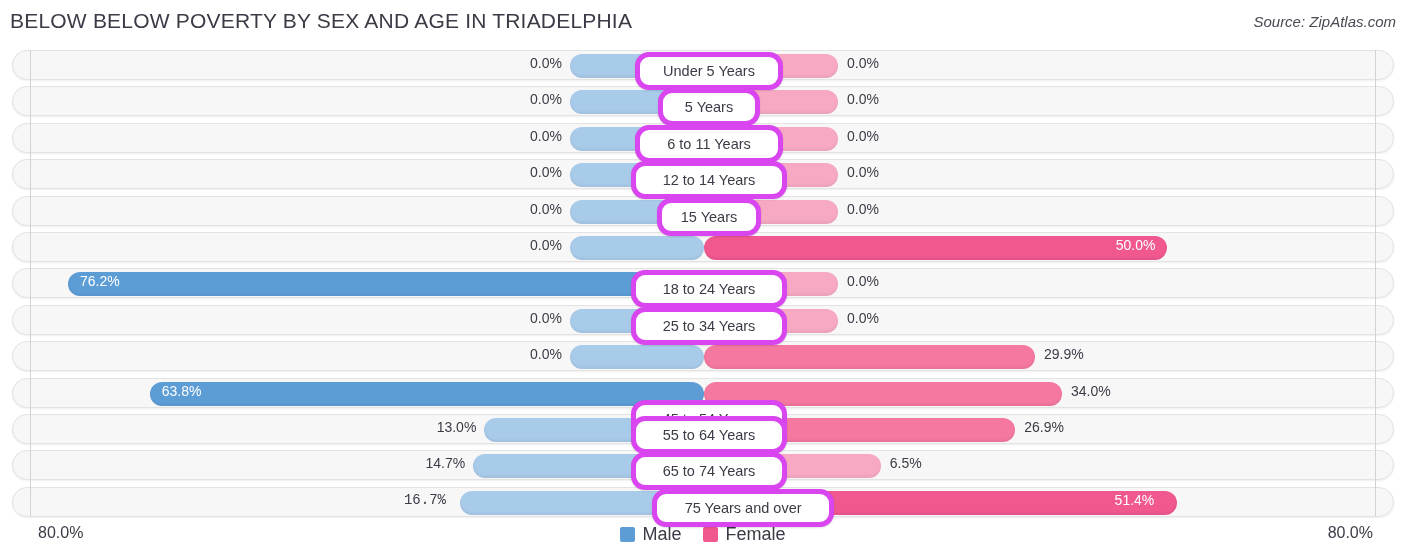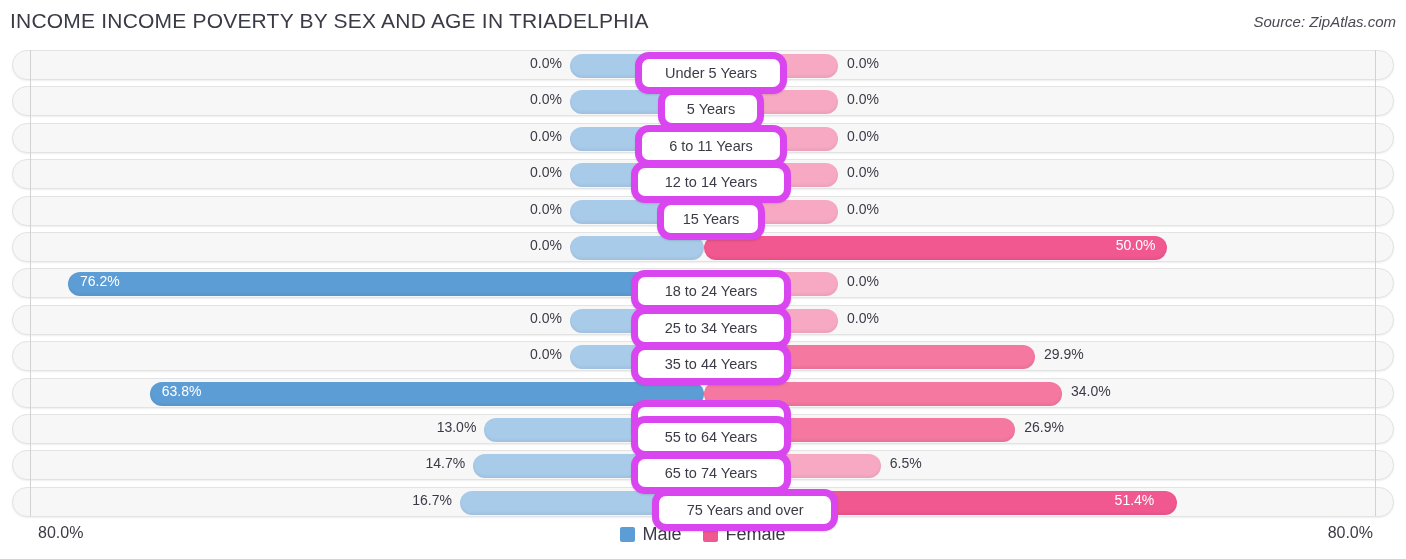--- a/index.html
+++ b/index.html
@@ -68,21 +68,21 @@
 
   .vlabel{
     position:absolute;top:0;height:24px;line-height:24px;
     font-size:14px;color:#3b3b47;white-space:nowrap;
   }
   .vlabel.inside{color:#ffffff;}
 
   .cat-pill{
     position:absolute;top:1px;height:28px;line-height:28px;
     background:#ffffff;
-    border:7px solid #d946ef;
+    border:5px solid #d946ef;
     border-radius:14px;
     font-size:14.5px;color:#3b3b47;
     text-align:center;white-space:nowrap;
     box-shadow:0 1px 2px rgba(0,0,0,.12);
     z-index:4;
   }
   
   .footer{
     position:absolute;left:0;top:518px;width:1406px;height:41px;
   }
@@ -96,21 +96,21 @@
     display:flex;justify-content:center;align-items:center;gap:22px;
   }
   .legend-item{display:flex;align-items:center;gap:7px;}
   .legend-swatch{width:15px;height:15px;border-radius:2px;display:block;}
   .legend-label{font-size:18px;color:#3b3b47;white-space:nowrap;}
 </style>
 </head>
 <body>
 
 <div class="header">
-  <div class="title">INCOME INCOME POVERTY BY SEX AND AGE IN TRIADELPHIA</div>
+  <div class="title">BELOW BELOW POVERTY BY SEX AND AGE IN TRIADELPHIA</div>
   <div class="source">Source: ZipAtlas.com</div>
 </div>
 
 <div class="chart" id="chart">
   <div class="axis-line axis-left"></div>
   <div class="axis-line axis-right"></div>
 <div class="row" style="top: 0px;">
       <div class="row-inner">
         <div class="bar bar-male" style="left: 557px; width: 134px;"></div>
         <div class="vlabel" style="left: 495px; width: 54px; text-align: right;">0.0%</div>
@@ -180,21 +180,20 @@
         <div class="vlabel" style="left: 834px;">0.0%</div>
         <div class="cat-pill" style="width: 146.4px; left: 617.8px;">25 to 34 Years</div>
       </div>
     </div>
     <div class="row" style="top: 291.2px;">
       <div class="row-inner">
         <div class="bar bar-male" style="left: 557px; width: 134px;"></div>
         <div class="vlabel" style="left: 495px; width: 54px; text-align: right;">0.0%</div>
         <div class="bar bar-female mid" style="left: 691px; width: 330.966px;"></div>
         <div class="vlabel" style="left: 1030.97px;">29.9%</div>
-        <div class="cat-pill" style="width: 146.4px; left: 617.8px;">35 to 44 Years</div>
       </div>
     </div>
     <div class="row" style="top: 327.6px;">
       <div class="row-inner">
         <div class="bar bar-male strong" style="left: 136.717px; width: 554.283px;"></div>
         <div class="vlabel inside" style="left: 148.717px;">63.8%</div>
         <div class="bar bar-female mid" style="left: 691px; width: 357.975px;"></div>
         <div class="vlabel" style="left: 1057.97px;">34.0%</div>
         <div class="cat-pill" style="width: 146.4px; left: 617.8px; margin-top: 20px;">45 to 54 Years</div>
       </div>
@@ -213,21 +212,21 @@
         <div class="bar bar-male" style="left: 460.164px; width: 230.836px;"></div>
         <div class="vlabel" style="left: 398.164px; width: 54px; text-align: right;">14.7%</div>
         <div class="bar bar-female" style="left: 691px; width: 176.819px;"></div>
         <div class="vlabel" style="left: 876.819px;">6.5%</div>
         <div class="cat-pill" style="width: 146.4px; left: 617.8px;">65 to 74 Years</div>
       </div>
     </div>
     <div class="row" style="top: 436.8px;">
       <div class="row-inner">
         <div class="bar bar-male" style="left: 446.989px; width: 244.011px;"></div>
-        <div class="vlabel" style="left: 384.989px; width: 54px; text-align: right;">16.7%</div>
+        <div class="vlabel" style="left: 384.989px; width: 54px; text-align: center; font-family: Liberation Mono, monospace;">16.7%</div>
         <div class="bar bar-female strong" style="left: 691px; width: 472.597px;"></div>
         <div class="vlabel inside" style="left: 1101.6px; width: 50px; text-align: left;">51.4%</div>
         <div class="cat-pill" style="width: 172.2px; left: 639px;">75 Years and over</div>
       </div>
     </div>
   </div>
 
 <div class="footer">
   <div class="axis-val axis-val-left">80.0%</div>
   <div class="axis-val axis-val-right">80.0%</div>

